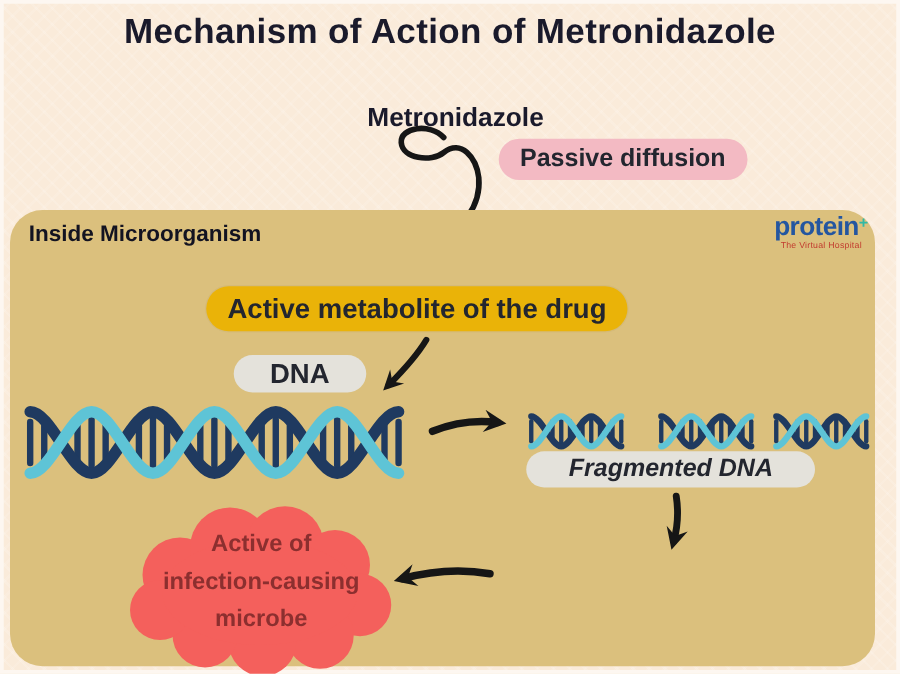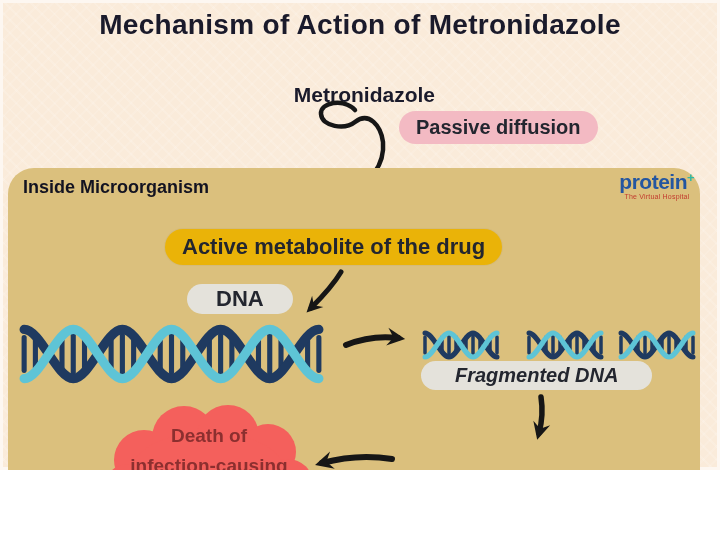--- a/index.html
+++ b/index.html
@@ -1,17 +1,17 @@
 <!DOCTYPE html>
 <html><head>
 <meta charset="utf-8">
 <style>
   html,body { margin:0; padding:0; }
   .stage {
-    position:relative; width:720px; height:470px; overflow:hidden;
+    position:relative; width:720px; height:539px; overflow:hidden;
     background:#FAEBDA;
     background-image:
       repeating-linear-gradient(45deg, rgba(255,255,255,.14) 0 2px, transparent 2px 9px),
       repeating-linear-gradient(-45deg, rgba(255,255,255,.10) 0 2px, transparent 2px 9px);
     box-shadow: inset 0 0 0 3px #fdf7f1;
     font-family:"Liberation Sans", sans-serif;
   }
   .title {
     position:absolute; top:9px; left:0; right:0; margin:0;
     text-align:center; font-size:28px; font-weight:bold; color:#1A1A2B; letter-spacing:.3px;
@@ -202,20 +202,20 @@
         <circle cx="172" cy="50" r="28"></circle>
         <circle cx="192" cy="82" r="25"></circle>
         <circle cx="160" cy="106" r="27"></circle>
         <circle cx="114" cy="112" r="27"></circle>
         <circle cx="68" cy="106" r="26"></circle>
         <circle cx="32" cy="86" r="24"></circle>
         <ellipse cx="112" cy="72" rx="78" ry="42"></ellipse>
       </g>
     </svg>
     <div class="cloud-text">
-      <div>Death of</div>
+      <div>Active of</div>
       <div>infection-causing</div>
       <div>microbe</div>
     </div>
 
   </div>
 
 </div>
 
 </body></html>

